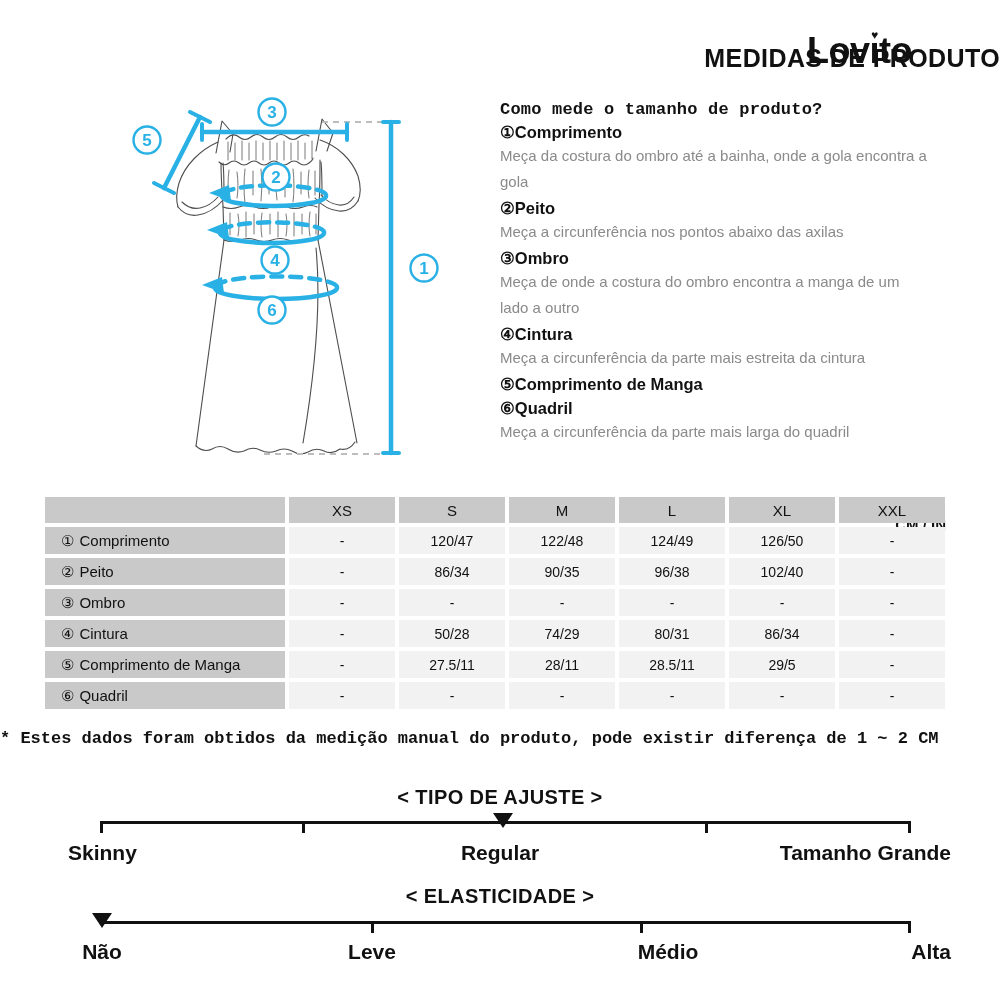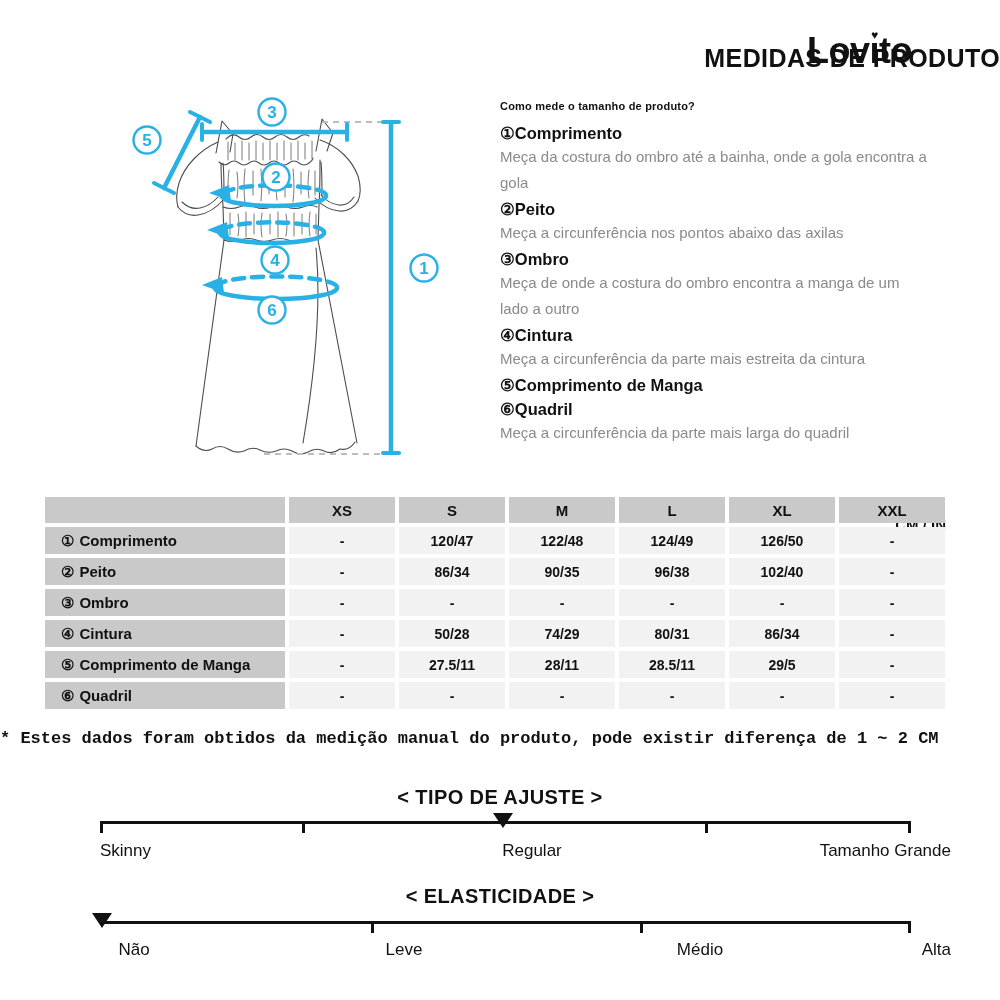--- a/index.html
+++ b/index.html
@@ -17,46 +17,46 @@
   .sketch{stroke:#4d4d4d;fill:none;stroke-width:1.1;stroke-linecap:round;stroke-linejoin:round;}
   .gather{stroke:#6a6a6a;fill:none;stroke-width:.9;stroke-linecap:round;}
   .cy{stroke:var(--accent);fill:none;stroke-linecap:round;}
   .cyf{fill:var(--accent);stroke:none;}
   .gray-dash{stroke:#bdbdbd;stroke-width:2;stroke-dasharray:6 5;fill:none;}
   .badge{fill:#fff;stroke:var(--accent);stroke-width:2.4;}
   .badge-num{fill:var(--accent);font-size:17px;font-weight:bold;text-anchor:middle;
              font-family:"Liberation Sans",sans-serif;}
 
   .guide{position:absolute;left:500px;top:100px;width:430px;}
-  .guide h2{font-size:11px;font-weight:800;margin-bottom:11px;letter-spacing:.2px;}
+  .guide h2{font-size:17px;font-weight:800;margin-bottom:3px;letter-spacing:.2px;font-family:Liberation Mono, monospace;}
   .g-term{font-size:16.5px;font-weight:bold;margin-top:3px;line-height:21px;}
   .g-desc{font-size:15px;color:var(--desc);line-height:26px;margin-bottom:1px;}
 
   .units{position:absolute;top:471px;right:54px;font-size:15px;font-weight:800;margin-top:45px;}
 
   .size-table{position:absolute;left:45px;top:497px;width:900px;display:grid;
               grid-template-columns:240px repeat(6,106px);grid-template-rows:26px repeat(6,27px);
-              gap:4px;font-weight:bold;}
+              gap:4px;font-weight:normal;}
   .size-table .hc{background:var(--tbl-head);display:flex;align-items:center;justify-content:center;
                   font-size:15px;}
   .size-table .lc{background:var(--tbl-head);display:flex;align-items:center;gap:5px;
                   padding-left:16px;font-size:15px;}
   .size-table .vc{background:var(--tbl-cell);display:flex;align-items:center;justify-content:center;
                   font-size:14px;}
 
   .footnote{position:absolute;top:729px;left:0;width:100%;
             font-size:17px;font-weight:800;font-family:Liberation Mono, monospace;}
 
   .scale-title{position:absolute;left:0;width:100%;text-align:center;font-size:20px;
                font-weight:800;letter-spacing:.4px;}
   .scale-line{position:absolute;left:102px;width:809px;height:3px;background:var(--ink);}
   .tick{position:absolute;width:3px;height:12px;background:var(--ink);}
   .pointer{position:absolute;width:0;height:0;border-left:10px solid transparent;
            border-right:10px solid transparent;border-top:15px solid var(--ink);}
-  .s-lbl{position:absolute;font-size:17px;font-weight:400;white-space:nowrap;margin-left:32px;}
+  .s-lbl{position:absolute;font-size:21px;font-weight:700;white-space:nowrap;}
 </style>
 </head>
 <body>
 
 <div class="page">
 
   <div class="title">MEDIDAS DE PRODUTO</div>
 
   <div class="logo"><span>Lov</span><span class="i-wrap"><span class="heart">♥</span><span>ı</span></span><span>to</span></div>
 

